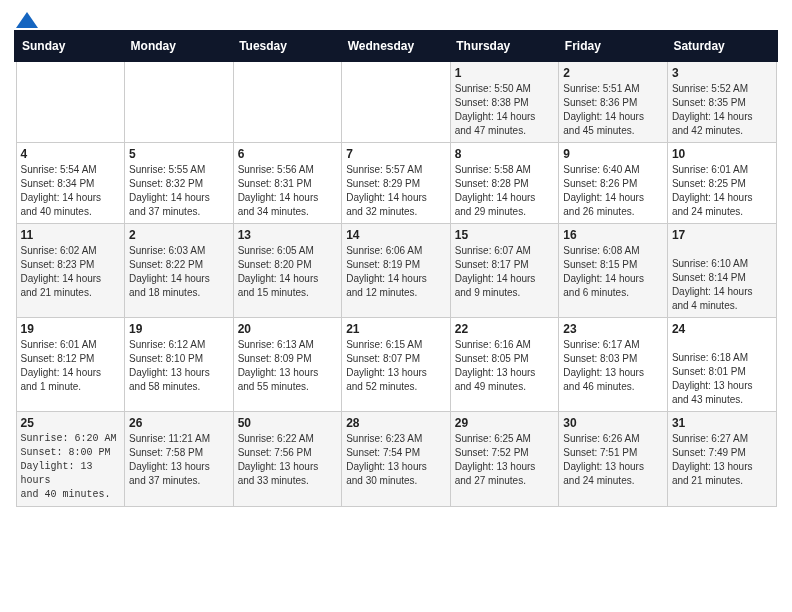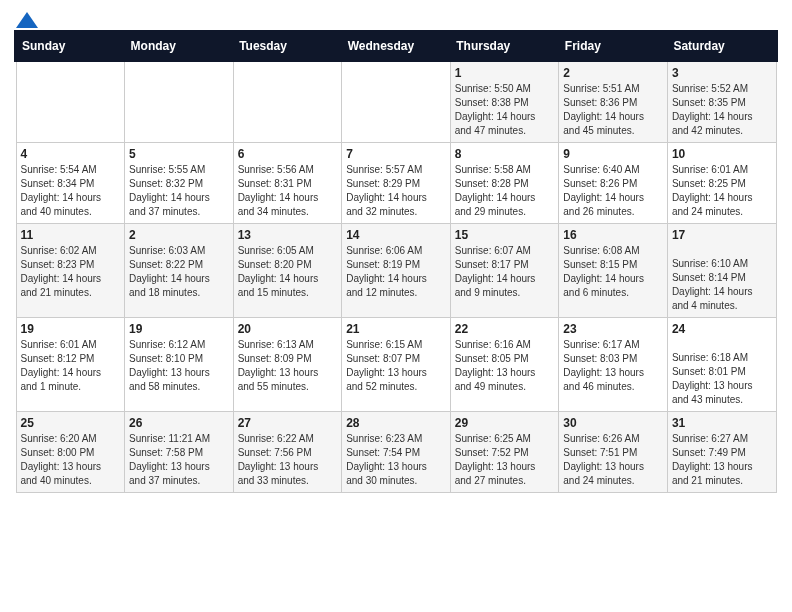--- a/index.html
+++ b/index.html
@@ -294,34 +294,34 @@
             <span class="day-num">24</span>
             <div class="day-info" style="white-space: pre-line; margin-top: 15px;">Sunrise: 6:18 AM
 Sunset: 8:01 PM
 Daylight: 13 hours
 and 43 minutes.</div>
           </td>
         </tr>
         <tr>
           <td>
             <span class="day-num">25</span>
-            <div class="day-info" style="white-space: pre-line;">Sunrise: 6:20 AM
+            <div class="day-info" style="white-space: pre-line; font-family: Liberation Mono, monospace;">Sunrise: 6:20 AM
 Sunset: 8:00 PM
 Daylight: 13 hours
 and 40 minutes.</div>
           </td>
           <td>
             <span class="day-num">26</span>
             <div class="day-info" style="white-space: pre-line;">Sunrise: 11:21 AM
 Sunset: 7:58 PM
 Daylight: 13 hours
 and 37 minutes.</div>
           </td>
           <td>
-            <span class="day-num">27</span>
+            <span class="day-num">50</span>
             <div class="day-info" style="white-space: pre-line;">Sunrise: 6:22 AM
 Sunset: 7:56 PM
 Daylight: 13 hours
 and 33 minutes.</div>
           </td>
           <td>
             <span class="day-num">28</span>
             <div class="day-info" style="white-space: pre-line;">Sunrise: 6:23 AM
 Sunset: 7:54 PM
 Daylight: 13 hours

